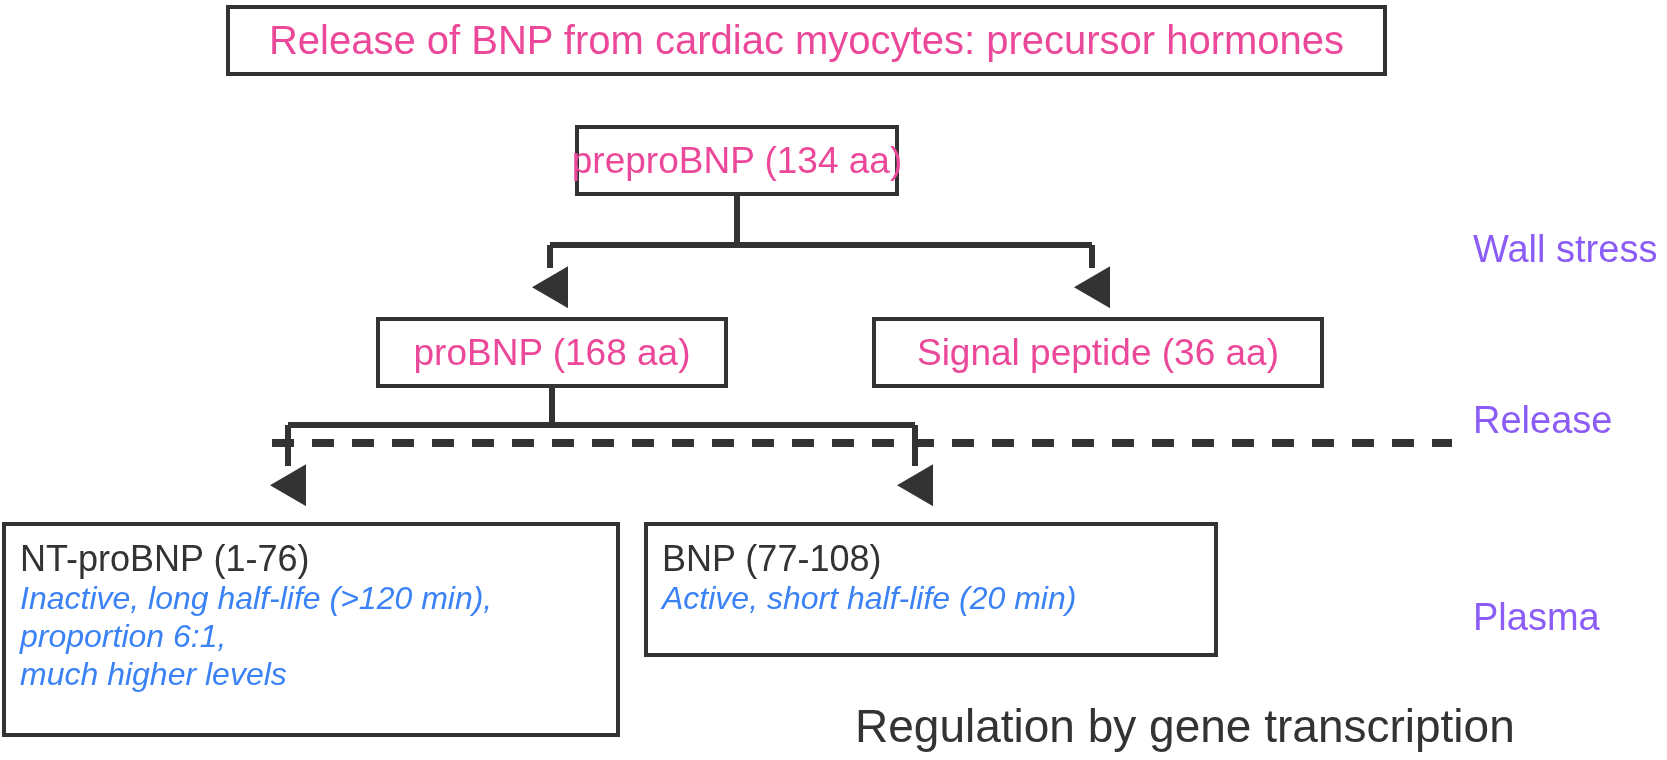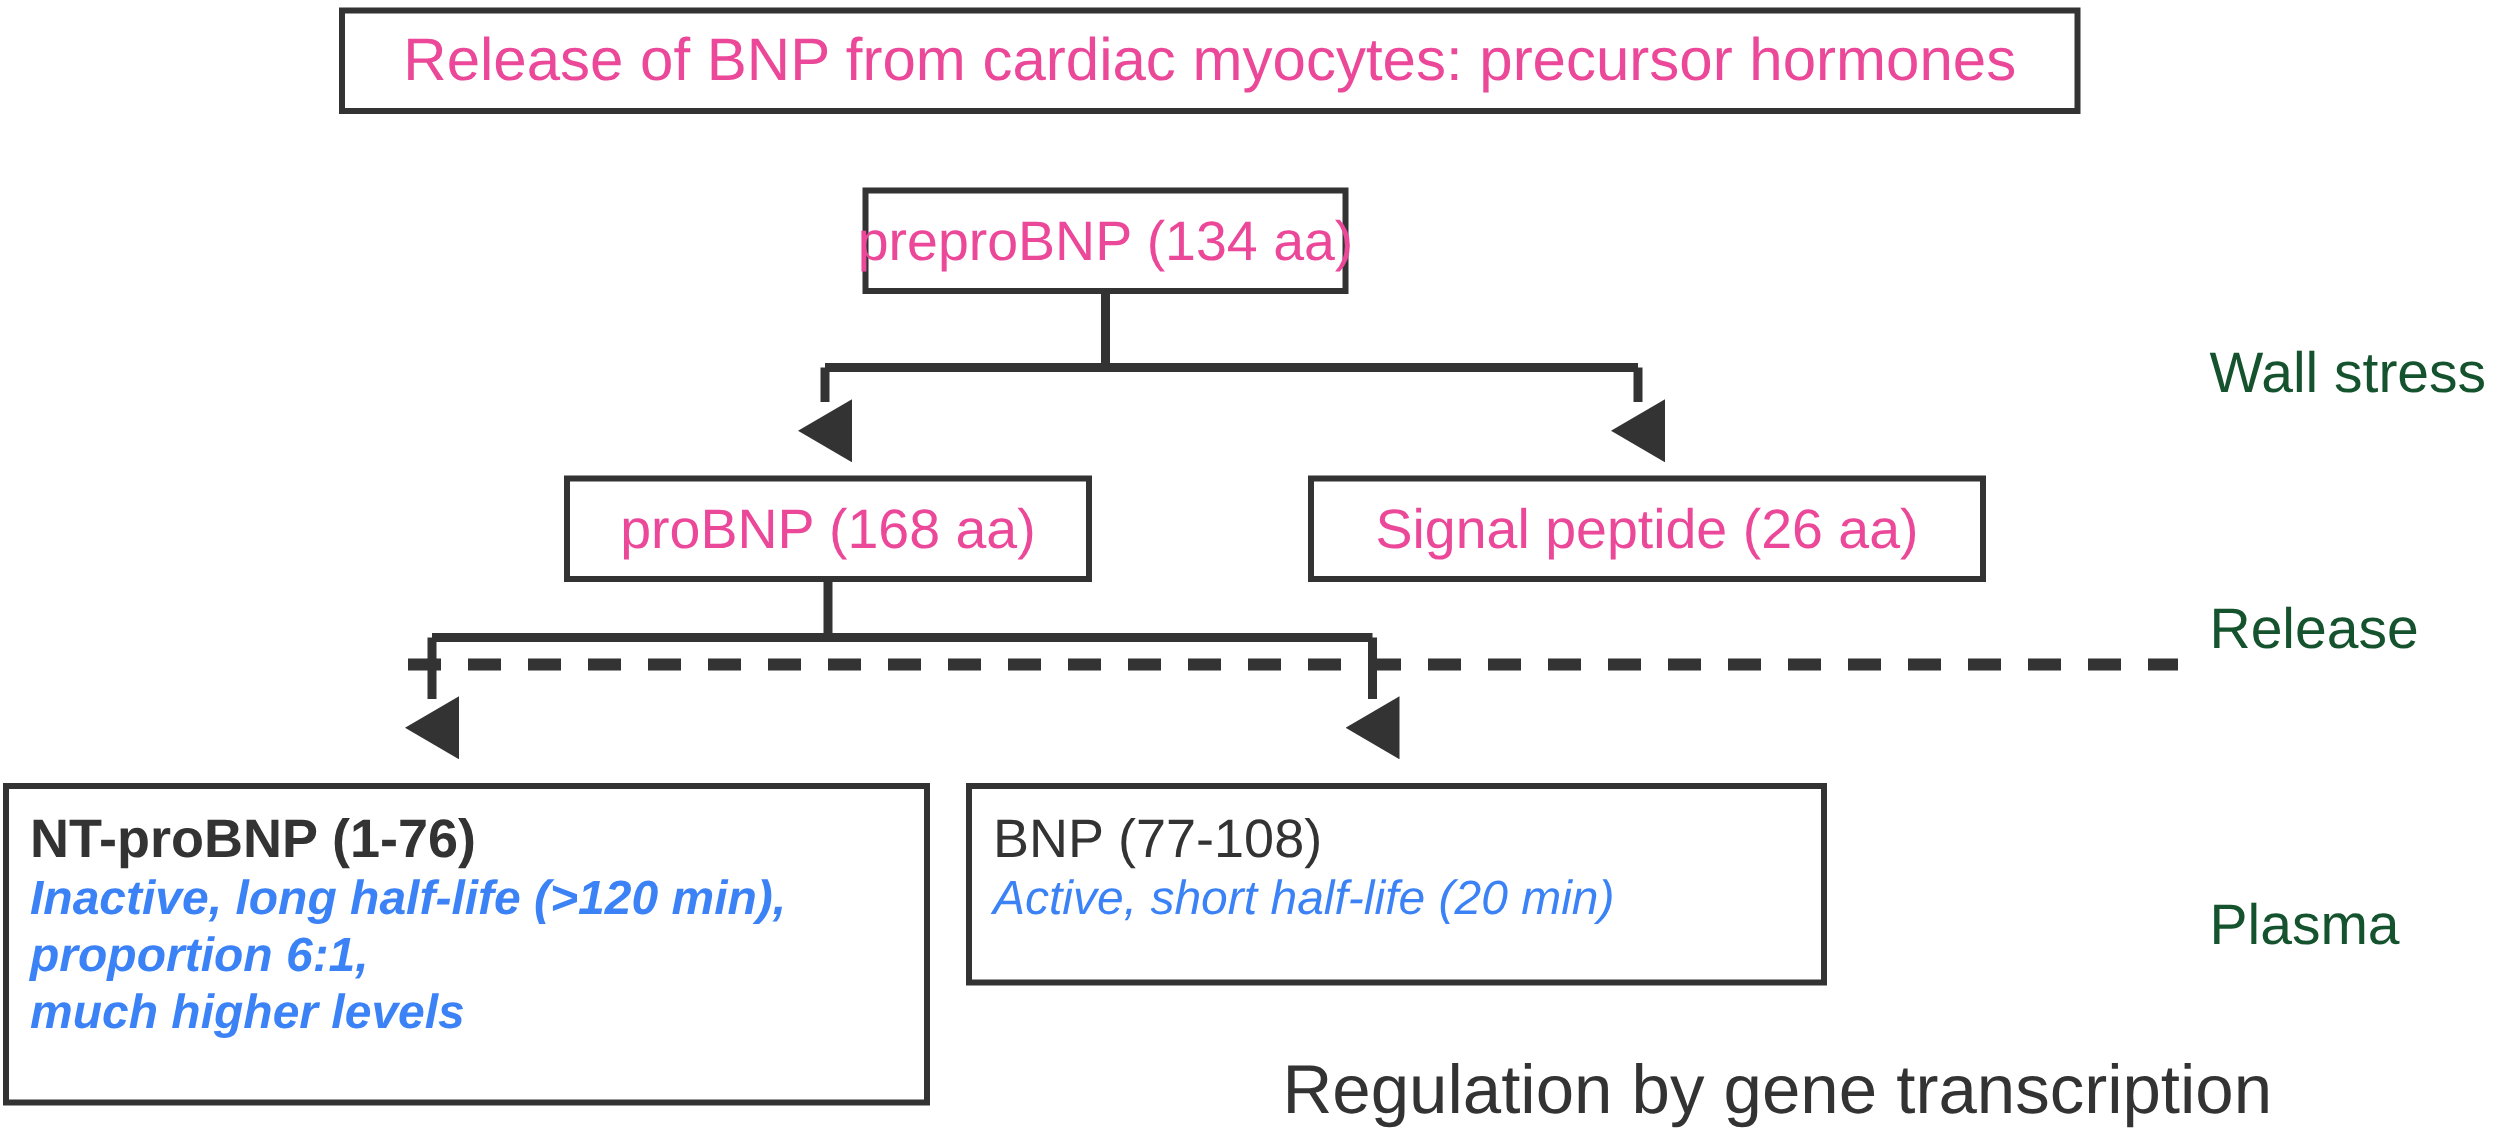--- a/index.html
+++ b/index.html
@@ -72,21 +72,20 @@
     border: 4px solid #333333;
     background: #ffffff;
     padding: 12px 14px 10px 14px;
     display: block;
   }
   .box-ntprobnp {
     left: 2px;
     top: 522px;
     width: 618px;
     height: 215px;
-    font-weight: bold;
   }
   .box-bnp {
     left: 644px;
     top: 522px;
     width: 574px;
     height: 135px;
   }
   .detail-title {
     font-size: 36px;
     line-height: 1.18;
@@ -97,21 +96,21 @@
     font-size: 32px;
     line-height: 1.18;
     font-style: italic;
     color: #3b82f6;
     white-space: nowrap;
   }
 
   .side-label {
     position: absolute;
     font-size: 38px;
-    color: #14532d;
+    color: #8b5cf6;
     white-space: nowrap;
   }
   .lbl-wall   { left: 1473px; top: 228px; }
   .lbl-myo    { left: 1473px; top: 399px; }
   .lbl-plasma { left: 1473px; top: 596px; }
 
   .bottom-note {
     position: absolute;
     left: 855px;
     top: 699px;
@@ -157,21 +156,21 @@
 
   <div class="node-box box-preprobnp">
     <span class="node-label">preproBNP (134 aa)</span>
   </div>
 
   <div class="node-box box-probnp">
     <span class="node-label">proBNP (168 aa)</span>
   </div>
 
   <div class="node-box box-signal">
-    <span class="node-label">Signal peptide (26 aa)</span>
+    <span class="node-label">Signal peptide (36 aa)</span>
   </div>
 
   <div class="detail-box box-ntprobnp">
     <div class="detail-title">NT-proBNP (1-76)</div>
     <div class="detail-sub">Inactive, long half-life (&gt;120 min),</div>
     <div class="detail-sub">proportion 6:1,</div>
     <div class="detail-sub">much higher levels</div>
   </div>
 
   <div class="detail-box box-bnp">

